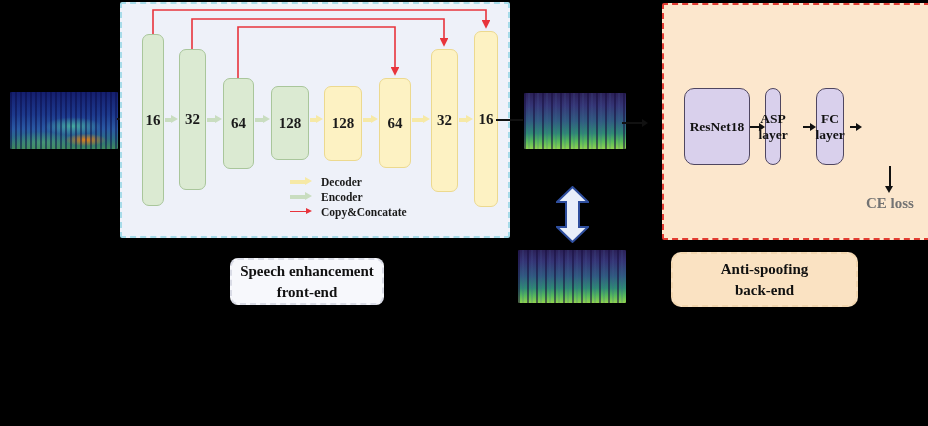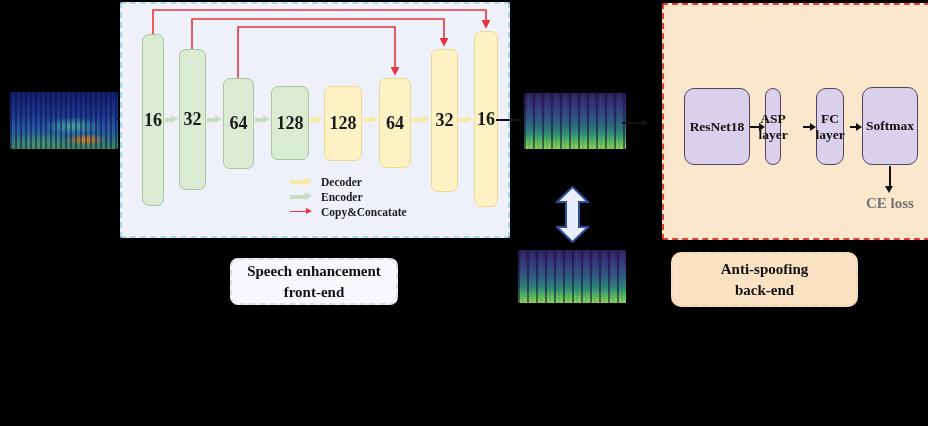--- a/index.html
+++ b/index.html
@@ -11,21 +11,21 @@
   .panel-unet{left:120px;top:2px;width:390px;height:236px;background:var(--unet-bg,#eef1f9);
               border:2px dashed var(--unet-border,#a6dbe9);border-radius:2px;}
   .panel-backend{left:662px;top:3px;width:268px;height:237px;background:var(--be-bg,#fce7cd);
                  border:2px dashed var(--be-border,#e23c32);border-radius:2px;}
 
   
   .bar{position:absolute;display:flex;align-items:center;justify-content:center;
        border-radius:7px;box-sizing:border-box;}
   .bar.encoder{background:var(--enc-fill,#dbead2);border:1.5px solid var(--enc-border,#a9c69b);}
   .bar.decoder{background:var(--dec-fill,#fdf2c3);border:1.5px solid var(--dec-border,#ecd98f);}
-  .bar span{font-weight:bold;font-size:18px;color:#1a1a1a;}
+  .bar span{font-weight:bold;font-size:15px;color:#1a1a1a;}
 
   
   .flow-arrow{position:absolute;height:9px;--c:#111;}
   .flow-arrow::before{content:"";position:absolute;left:0;right:6px;top:3px;height:3.5px;background:var(--c);}
   .flow-arrow::after{content:"";position:absolute;right:0;top:0;width:0;height:0;
                      border-left:7px solid var(--c);border-top:4.5px solid transparent;border-bottom:4.5px solid transparent;}
   .flow-arrow.encoder{--c:#c9ddc0;}
   .flow-arrow.decoder{--c:#f6e9a6;}
   .flow-arrow.black{--c:#111;}
   .flow-arrow.black::before{top:3.5px;height:2px;}
@@ -63,21 +63,21 @@
   .spec-noisy{background:
       repeating-linear-gradient(90deg, rgba(10,12,70,0.5) 0 2px, rgba(0,0,0,0) 2px 5px),
       radial-gradient(ellipse 30px 9px at 70% 84%, rgba(235,130,20,0.95), rgba(235,130,20,0) 70%),
       radial-gradient(ellipse 38px 12px at 58% 60%, rgba(80,200,160,0.75), rgba(80,200,160,0) 75%),
       radial-gradient(ellipse 45px 14px at 30% 88%, rgba(90,180,120,0.5), rgba(90,180,120,0) 75%),
       linear-gradient(180deg,#141e6e 0%,#1d3a8e 40%,#2a5aa4 65%,#2c6e86 82%,#3f8a5a 100%);}
 
   
   .sec-label{position:absolute;display:flex;flex-direction:column;align-items:center;justify-content:center;
              text-align:center;font-weight:bold;font-size:15px;line-height:1.35;color:#111;box-sizing:border-box;}
-  .sec-label-front{left:230px;top:258px;width:168px;height:47px;background:var(--front-label-bg,#f7f8fc);
+  .sec-label-front{left:230px;top:258px;width:154px;height:47px;background:var(--front-label-bg,#f7f8fc);
                    border:2px dashed #d9dbe6;border-radius:8px;}
   .sec-label-back{left:671px;top:252px;width:187px;height:55px;background:var(--back-label-bg,#fae2c2);
                   border:2px dashed #f2d6ae;border-radius:10px;}
 
   
   .caption-box{position:absolute;left:43px;top:347px;width:879px;height:79px;background:var(--cap-bg,#fff);
                box-sizing:border-box;padding-top:5px;padding-right:88px;text-align:center;}
   .caption-box span{font-size:19px;color:#111;font-family:"Liberation Serif",serif;}
 </style>
 </head>
@@ -159,21 +159,20 @@
 
   <div class="flow-arrow black" style="left:622px;top:118px;width:26px;"></div>
 
   <div class="panel panel-backend">
     <div class="bbox" style="left:20px;top:83px;width:66px;height:77px;">ResNet18</div>
     <div class="flow-arrow black" style="left:86px;top:117px;width:15px;"></div>
     <div class="bbox" style="left:101px;top:83px;width:16px;height:77px;">ASP layer</div>
     <div class="flow-arrow black" style="left:139px;top:117px;width:13px;"></div>
     <div class="bbox" style="left:152px;top:83px;width:28px;height:77px;">FC layer</div>
     <div class="flow-arrow black" style="left:186px;top:117px;width:12px;"></div>
-    <div class="bbox" style="left:198px;top:82px;width:56px;height:78px;">Softmax</div>
     <div class="varrow" style="left:221px;top:161px;height:27px;"></div>
     <div class="celoss" style="left:196px;top:190px;width:60px;">CE loss</div>
   </div>
 
   <svg style="position:absolute;left:556px;top:186px;" width="33" height="57" viewBox="0 0 33 57">
     <polygon points="16.5,1 32,16 23,16 23,41 32,41 16.5,56 1,41 10,41 10,16 1,16" fill="#e8eefa" stroke="#2e4e9e" stroke-width="2"></polygon>
   </svg>
 
   <div class="spec" style="left:518px;top:250px;width:108px;height:53px;"></div>
 

